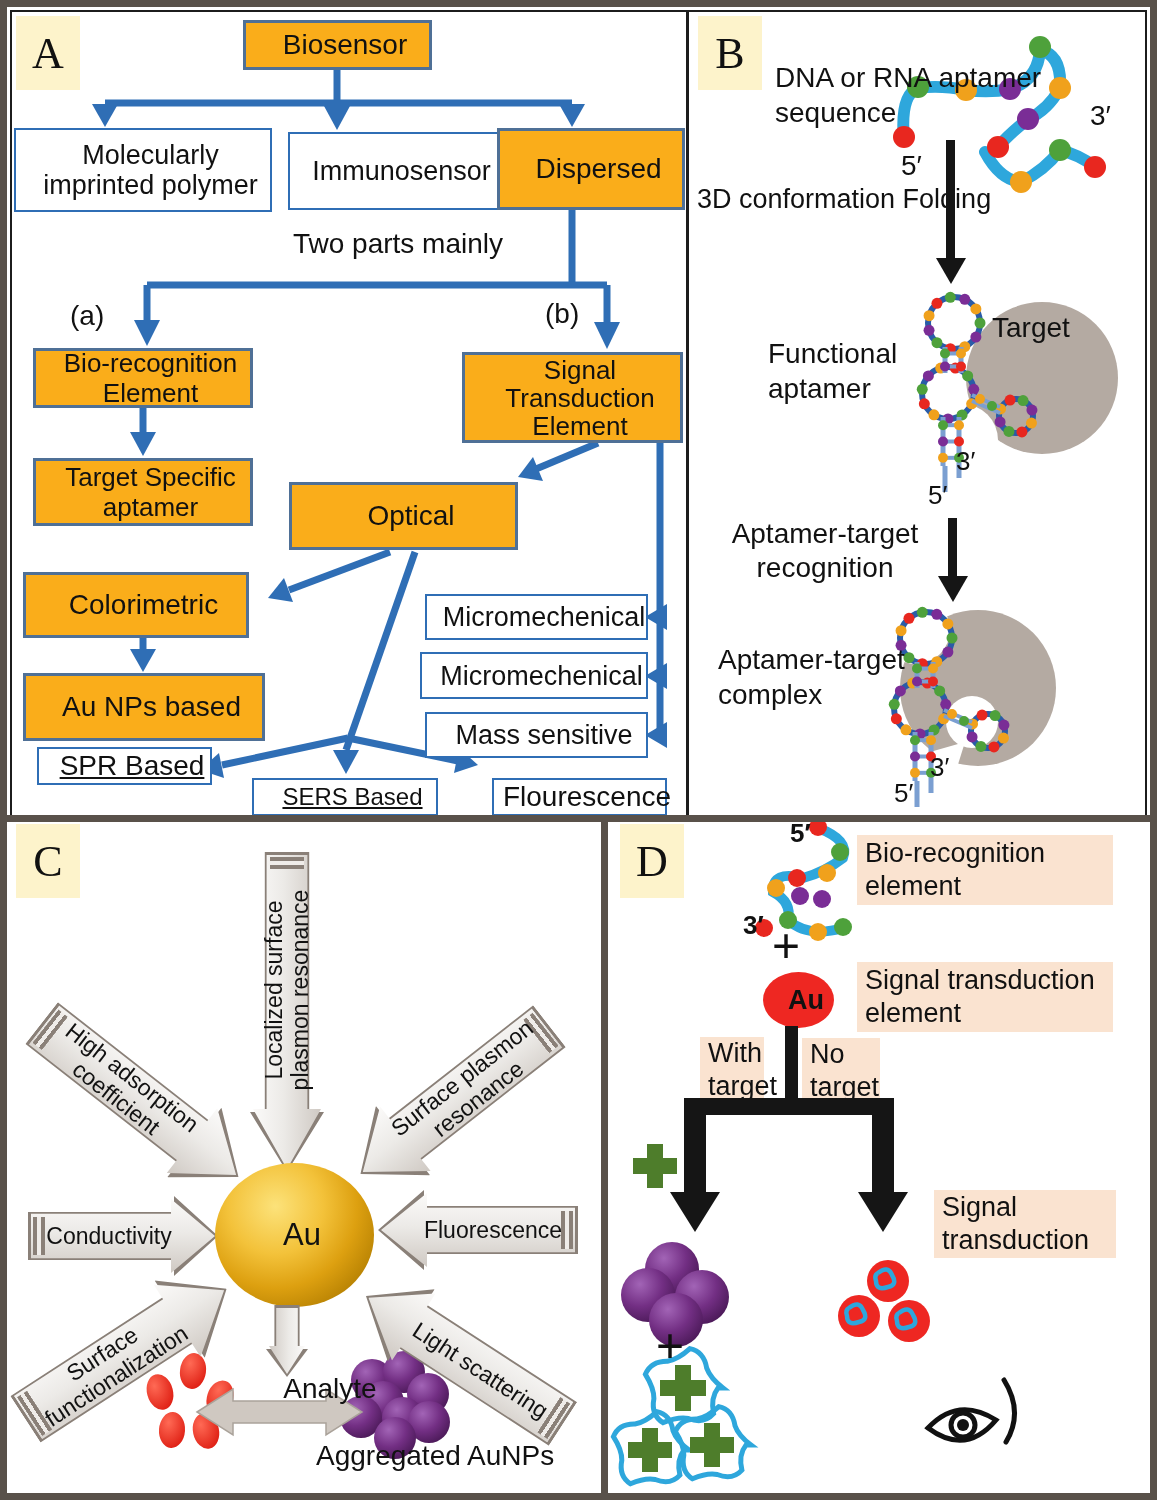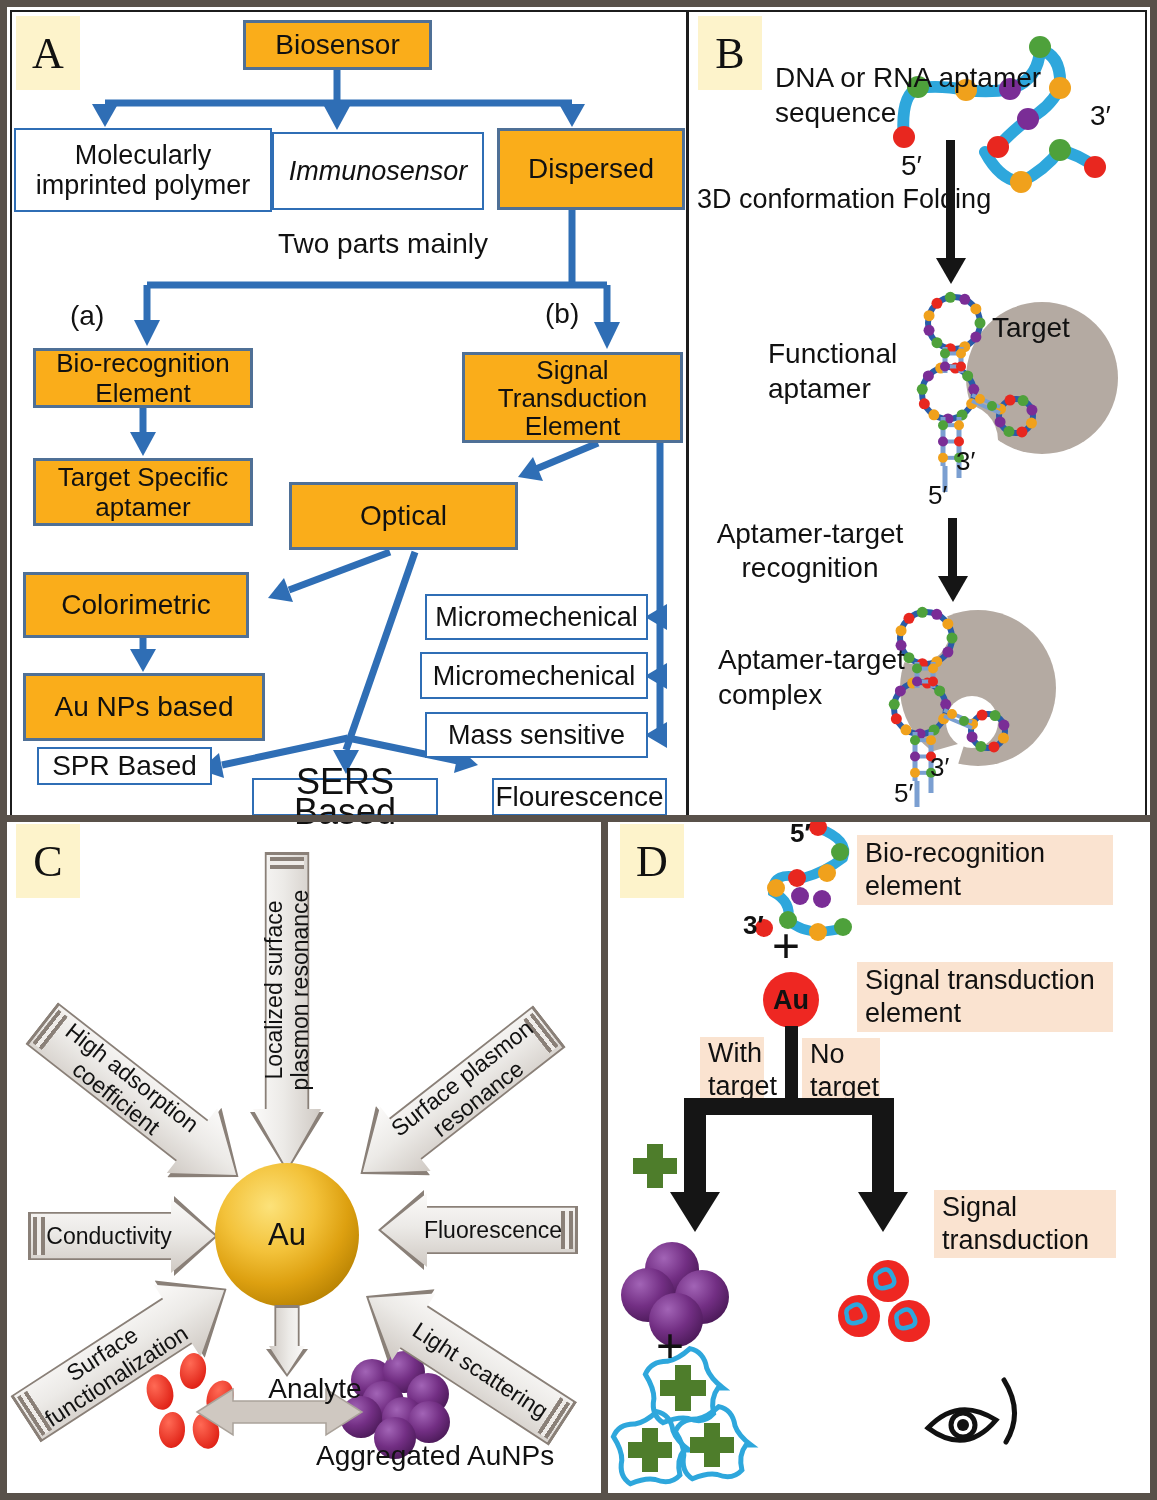--- a/index.html
+++ b/index.html
@@ -1,20 +1,20 @@
 <!DOCTYPE html>
 <html><head>
 <meta charset="utf-8">
 <style>
   html,body{margin:0;padding:0;background:#888;}
   #fig{position:relative;width:1157px;height:1500px;background:#fff;overflow:hidden;
        font-family:"Liberation Sans",sans-serif;color:#111;}
   .abs{position:absolute;}
   .pre{white-space:pre-line;}
-  .ctr{display:flex;align-items:center;justify-content:center;text-align:center;}
+  .ctr{display:flex;align-items:center;justify-content:center;text-align:center;padding-left:15px;}
   .plabel{background:#fdf3cb;font-family:"Liberation Serif","DejaVu Serif",serif;
           font-size:44px;display:flex;align-items:center;justify-content:center;}
   .obox{background:#faad1a;border:3px solid #4f7096;font-size:26px;line-height:30px;box-sizing:border-box;}
   .wbox{background:#fff;border:2px solid #2f6eb5;font-size:27px;line-height:30px;box-sizing:border-box;}
   .txtl{font-size:28px;line-height:35px;}
   .peach{background:#fae3d0;font-size:27px;line-height:33px;padding:2px 8px;box-sizing:border-box;
          display:flex;flex-direction:column;justify-content:center;}
   
   .karrow{position:absolute;background:#151515;}
   .karrow::after{content:"";position:absolute;top:100%;left:50%;
@@ -298,40 +298,40 @@
         <path d="M1004,1380 q20,32 2,62" stroke="#111" stroke-width="5" fill="none" stroke-linecap="round"></path>
       </g>
     </svg>
 
   <div class="abs plabel" style="left:16px;top:16px;width:64px;height:74px;z-index:2;">
       <span>A</span>
     </div>
   <div class="abs obox ctr" style="left:243px;top:20px;width:189px;height:50px;z-index:2;font-size:28px;">Biosensor</div>
   <div class="abs wbox ctr pre" style="left:14px;top:128px;width:258px;height:84px;z-index:2;">Molecularly
 imprinted polymer</div>
-  <div class="abs wbox ctr" style="left:272px;top:132px;width:212px;height:78px;z-index:2;font-style:italic;">Immunosensor</div>
+  <div class="abs wbox ctr" style="left:288px;top:132px;width:212px;height:78px;z-index:2;">Immunosensor</div>
   <div class="abs obox ctr" style="left:497px;top:128px;width:188px;height:82px;z-index:2;font-size:28px;">Dispersed</div>
   <div class="abs ctr" style="left:258px;top:226px;width:250px;height:36px;z-index:2;font-size:28px;">Two parts mainly</div>
   <div class="abs" style="left:70px;top:300px;z-index:2;font-size:28px;">(a)</div>
   <div class="abs" style="left:545px;top:298px;z-index:2;font-size:28px;">(b)</div>
   <div class="abs obox ctr pre" style="left:33px;top:348px;width:220px;height:60px;z-index:2;">Bio-recognition
 Element</div>
   <div class="abs obox ctr pre" style="left:462px;top:352px;width:221px;height:91px;z-index:2;line-height:28px;">Signal
 Transduction
 Element</div>
   <div class="abs obox ctr pre" style="left:33px;top:458px;width:220px;height:68px;z-index:2;">Target Specific
 aptamer</div>
   <div class="abs obox ctr" style="left:289px;top:482px;width:229px;height:68px;z-index:2;font-size:28px;">Optical</div>
   <div class="abs obox ctr" style="left:23px;top:572px;width:226px;height:66px;z-index:2;font-size:28px;">Colorimetric</div>
   <div class="abs obox ctr" style="left:23px;top:673px;width:242px;height:68px;z-index:2;font-size:28px;">Au NPs based</div>
   <div class="abs wbox ctr" style="left:425px;top:594px;width:223px;height:46px;z-index:2;">Micromechenical</div>
   <div class="abs wbox ctr" style="left:420px;top:652px;width:228px;height:47px;z-index:2;">Micromechenical</div>
   <div class="abs wbox ctr" style="left:425px;top:712px;width:223px;height:46px;z-index:2;">Mass sensitive</div>
-  <div class="abs wbox ctr" style="left:37px;top:747px;width:175px;height:38px;z-index:2;font-size:28px;">SPR Based</div>
-  <div class="abs wbox ctr" style="left:252px;top:778px;width:186px;height:38px;z-index:2;font-size:36px;">SERS Based</div>
+  <div class="abs wbox ctr" style="left:37px;top:747px;width:175px;height:38px;z-index:2;font-size:28px;text-decoration:underline;">SPR Based</div>
+  <div class="abs wbox ctr" style="left:252px;top:778px;width:186px;height:38px;z-index:2;font-size:24px;text-decoration:underline;">SERS Based</div>
   <div class="abs wbox ctr" style="left:492px;top:778px;width:175px;height:38px;z-index:2;font-size:28px;">Flourescence</div>
 
   <div class="abs plabel" style="left:698px;top:16px;width:64px;height:74px;z-index:2;">
       <span>B</span>
     </div>
   <div class="abs pre txtl" style="left:775px;top:24px;z-index:2;margin-top:36px;">DNA or RNA aptamer
 sequence</div>
   <div class="abs" style="left:1090px;top:100px;z-index:2;font-size:28px;">3′</div>
   <div class="abs" style="left:901px;top:150px;z-index:2;font-size:28px;">5′</div>
   <div class="abs" style="left:697px;top:184px;z-index:2;font-size:27px;">3D conformation Folding</div>

